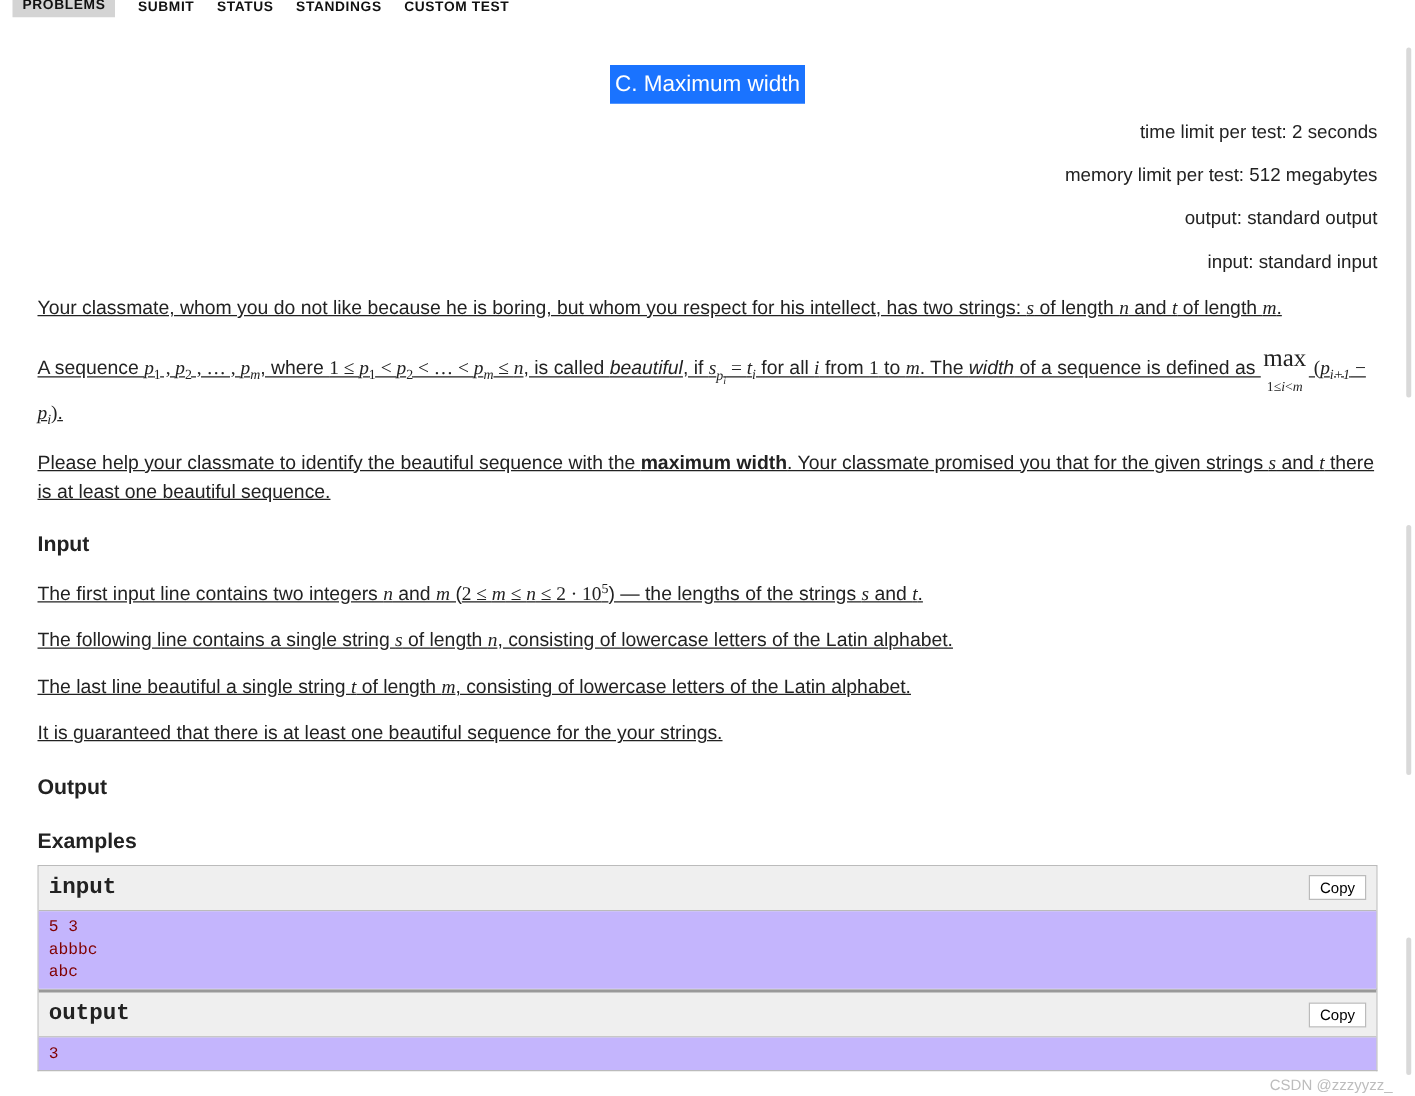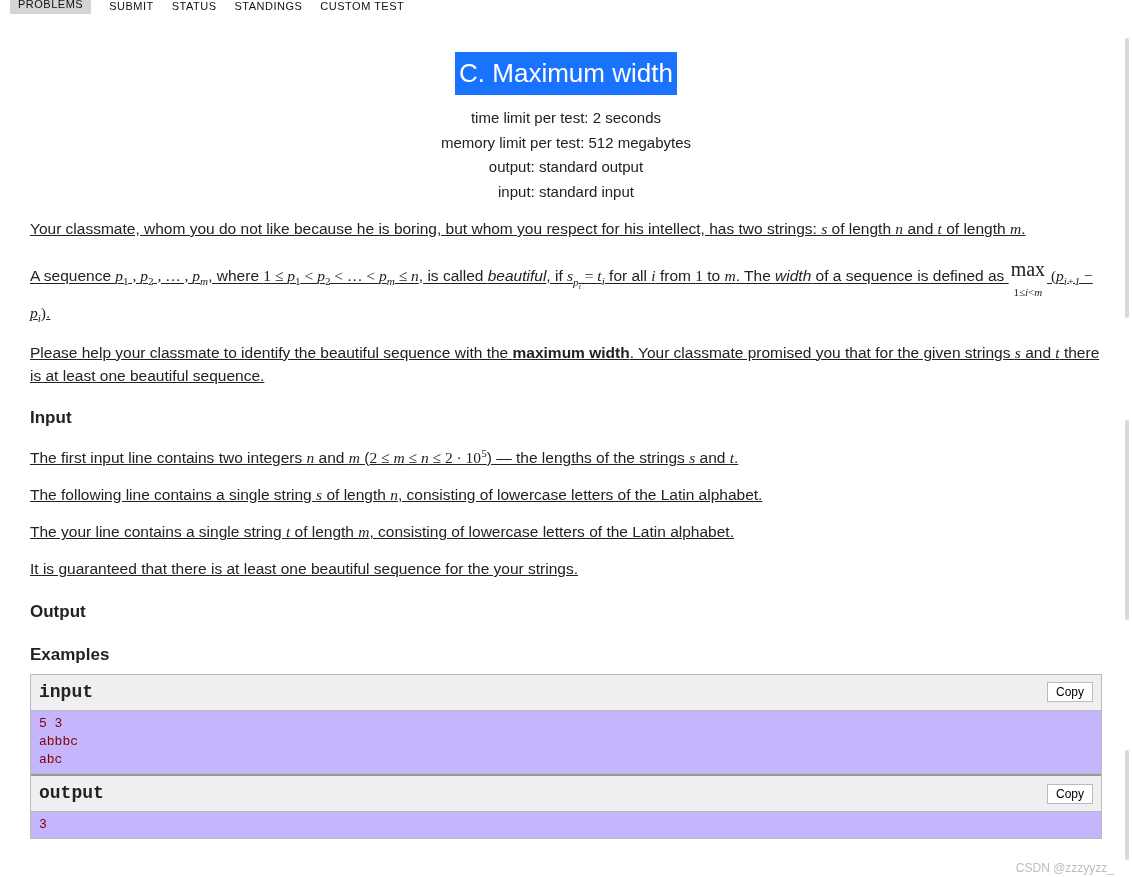--- a/index.html
+++ b/index.html
@@ -12,21 +12,21 @@
     height: 877px;
     overflow: hidden;
     position: relative;
     line-height: 1.5;
   }
   .topnav {
     display: flex;
     gap: 18px;
     padding: 0 10px;
     font-size: 11px;
-    font-weight: normal;
+    font-weight: bold;
     letter-spacing: 0.5px;
     color: #111;
     height: 14px;
     overflow: hidden;
     align-items: flex-end;
   }
   .topnav .tab {
     text-transform: uppercase;
     cursor: pointer;
   }
@@ -36,26 +36,26 @@
     padding: 2px 8px;
   }
   .content {
     padding: 10px 30px 0 30px;
   }
   .title-wrap { text-align: center; margin-top: 28px; }
   .title {
     display: inline-block;
     background: #1a73ff;
     color: #fff;
-    font-size: 26px;
+    font-size: 18px;
     font-weight: 400;
     padding: 2px 4px;
   }
   .meta { text-align: center; margin-top: 12px; font-size: 15px; color: #222; }
-  .meta div { margin: 2px 0; }
+  .meta div { margin: 12px 0; text-align: right; }
   p.body { margin: 14px 0; font-size: 15.5px; text-decoration: underline; }
   .mi { font-family: Georgia, 'Times New Roman', serif; font-style: italic; }
   .mn { font-family: Georgia, 'Times New Roman', serif; }
   .sub { font-size: 0.72em; vertical-align: sub; }
   .sup { font-size: 0.72em; vertical-align: super; }
   .frac-like {
     display: inline-block;
     vertical-align: middle;
     text-align: center;
     margin: 0 2px;
@@ -156,21 +156,21 @@
   </p>
 
   <h3 class="sect">Input</h3>
   <p class="body">
     <span>The first input line contains two integers </span><span class="mi">n</span><span> and </span><span class="mi">m</span><span> (</span><span class="mn">2 ≤ </span><span class="mi">m</span><span class="mn"> ≤ </span><span class="mi">n</span><span class="mn"> ≤ 2 · 10</span><span class="mn sup">5</span><span>) — the lengths of the strings </span><span class="mi">s</span><span> and </span><span class="mi">t</span><span>.</span>
   </p>
   <p class="body">
     <span>The following line contains a single string </span><span class="mi">s</span><span> of length </span><span class="mi">n</span><span>, consisting of lowercase letters of the Latin alphabet.</span>
   </p>
   <p class="body">
-    <span>The your line contains a single string </span><span class="mi">t</span><span> of length </span><span class="mi">m</span><span>, consisting of lowercase letters of the Latin alphabet.</span>
+    <span>The last line beautiful a single string </span><span class="mi">t</span><span> of length </span><span class="mi">m</span><span>, consisting of lowercase letters of the Latin alphabet.</span>
   </p>
   <p class="body">It is guaranteed that there is at least one beautiful sequence for the your strings.</p>
 
   <h3 class="sect">Output</h3>
 
   <h3 class="sect">Examples</h3>
 
   <div class="ex-box">
     <div class="ex-head">
       <span class="lbl">input</span>

